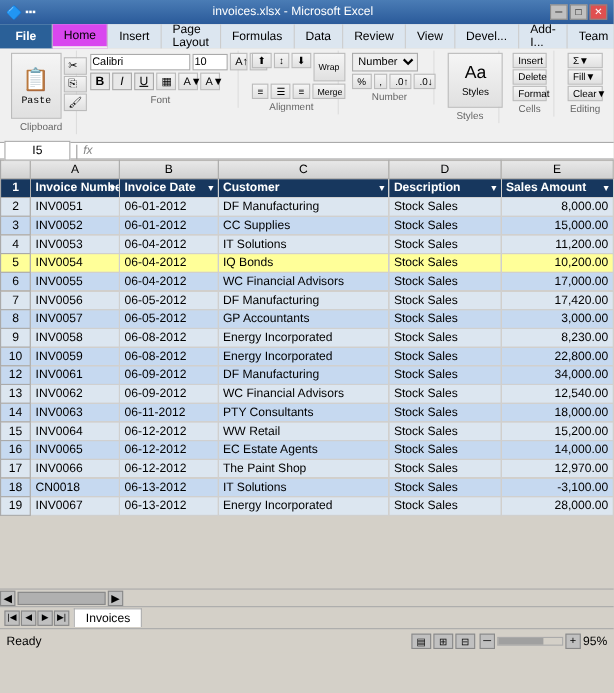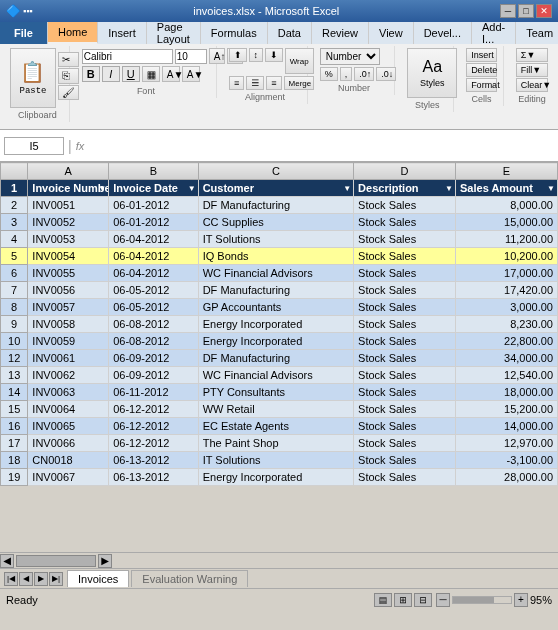--- a/index.html
+++ b/index.html
@@ -21,32 +21,32 @@
     .title-btn { width: 16px; height: 14px; background: #c0c0c0; border: 1px solid #888; font-size: 9px; display: flex; align-items: center; justify-content: center; cursor: pointer; color: #000; }
     .ribbon-tabs { display: flex; background: #dce6f0; height: 22px; }
     .ribbon-tab {
       padding: 3px 10px;
       font-size: 11px;
       cursor: pointer;
       border-right: 1px solid #ccc;
       display: flex; align-items: center;
       color: #000;
     }
-    .ribbon-tab.active { background: #fdba74; border-bottom: 2px solid #f0f0f0; color: #000; }
+    .ribbon-tab.active { background: #d946ef; border-bottom: 2px solid #f0f0f0; color: #000; }
     .ribbon-tab.file-tab { background: #2a6098; color: white; padding: 3px 14px; font-weight: bold; }
 
     .ribbon-content { display: flex; padding: 2px 4px; gap: 6px; height: 86px; align-items: flex-start; }
     .ribbon-group { display: flex; flex-direction: column; border-right: 1px solid #ddd; padding: 2px 6px; min-width: 40px; }
     .ribbon-group-label { font-size: 9px; color: #666; text-align: center; margin-top: auto; padding-top: 2px; }
     .ribbon-btn { background: linear-gradient(to bottom, #f5f5f5, #e0e0e0); border: 1px solid #bbb; padding: 1px 4px; font-size: 10px; cursor: pointer; display: flex; align-items: center; gap: 2px; white-space: nowrap; }
 
     .big-btn { flex-direction: column; width: 46px; height: 60px; justify-content: center; font-size: 9px; text-align: center; }
 
     
-    .formula-bar { display: flex; align-items: center; background: white; border-bottom: 1px solid #aaa; height: 32px; padding: 0 4px; gap: 4px; }
+    .formula-bar { display: flex; align-items: center; background: white; border-bottom: 1px solid #aaa; height: 15px; padding: 0 4px; gap: 4px; }
     .name-box { width: 60px; border: 1px solid #aaa; padding: 2px 4px; font-size: 11px; text-align: center; }
     .formula-divider { color: #aaa; font-size: 14px; }
     .fx-label { font-style: italic; color: #888; font-size: 11px; }
     .formula-input { flex: 1; border: none; outline: none; font-size: 11px; padding: 0 4px; }
 
     
     .sheet-container { overflow: hidden; height: 390px; }
     table { border-collapse: collapse; width: 100%; table-layout: fixed; }
 
     
@@ -440,21 +440,20 @@
 </div>
 
 <div class="sheet-tabs-bar">
   <div class="sheet-nav">
     <div class="sheet-nav-btn">|◀</div>
     <div class="sheet-nav-btn">◀</div>
     <div class="sheet-nav-btn">▶</div>
     <div class="sheet-nav-btn">▶|</div>
   </div>
   <div class="sheet-tab">Invoices</div>
-  <div class="sheet-tab inactive">Evaluation Warning</div>
 </div>
 
 <div class="status-bar">
   <div class="status-left">Ready</div>
   <div class="status-right">
     <div class="view-btns">
       <div class="view-btn">▤</div>
       <div class="view-btn">⊞</div>
       <div class="view-btn">⊟</div>
     </div>

